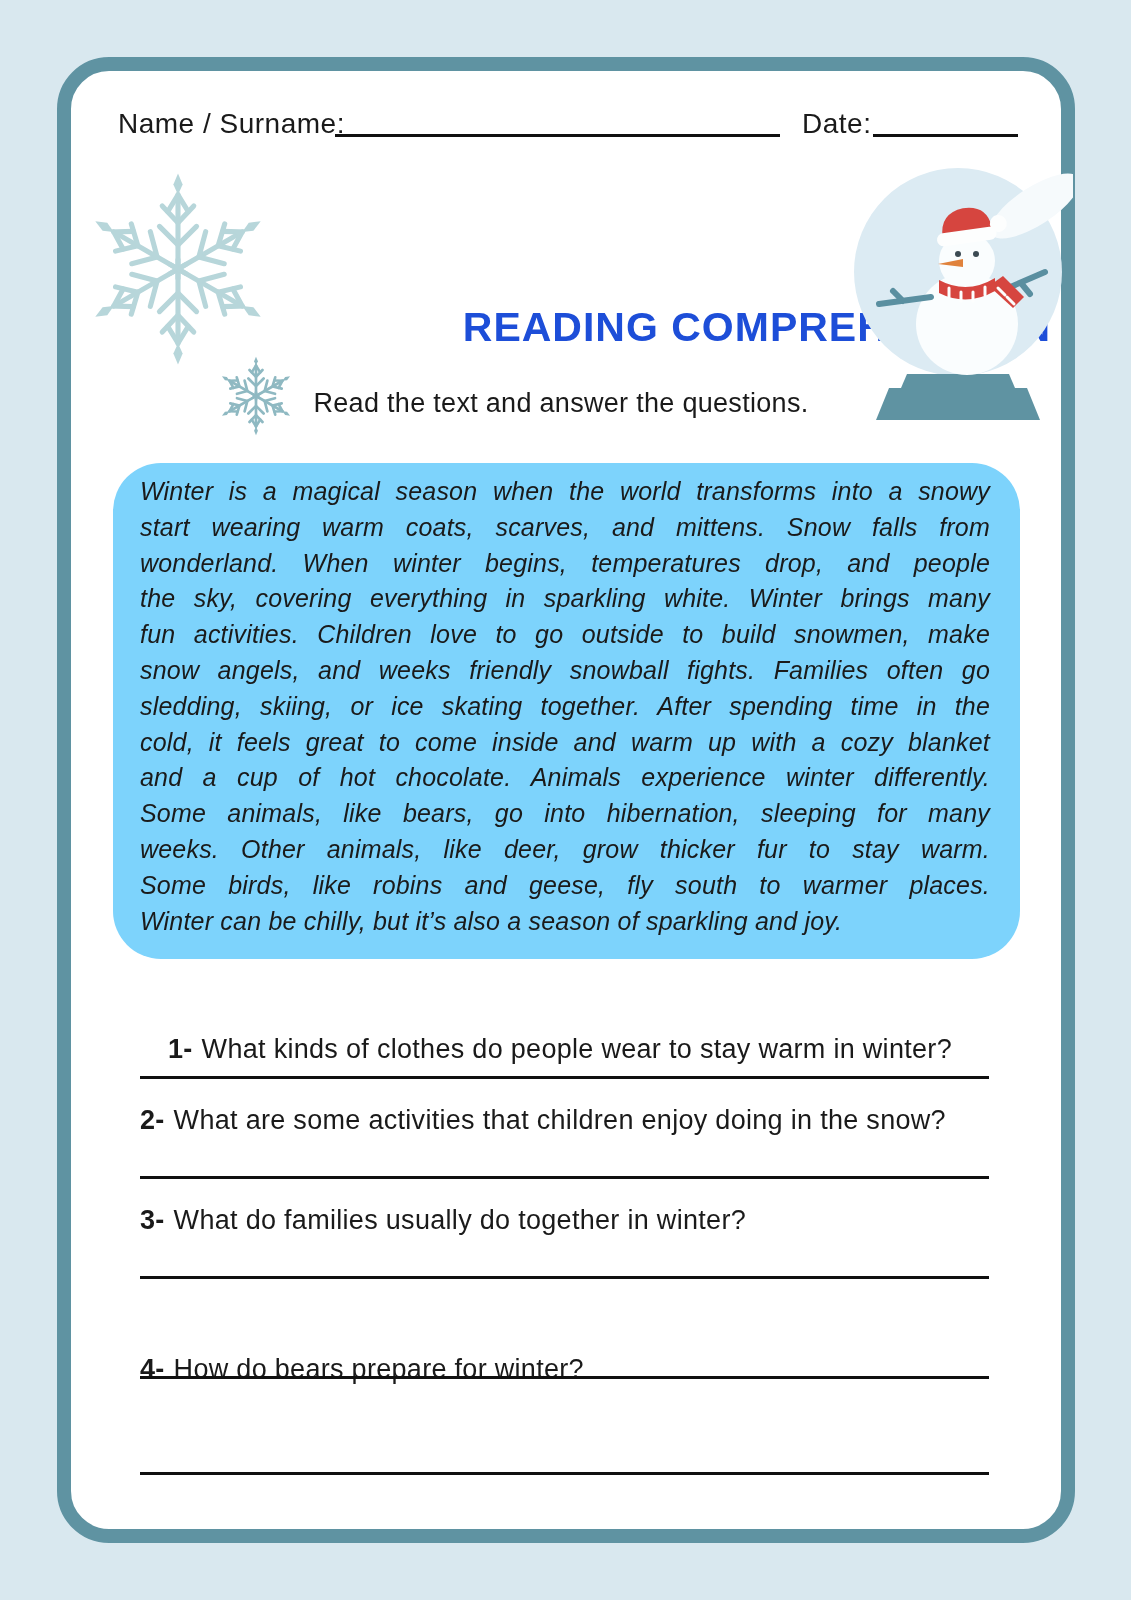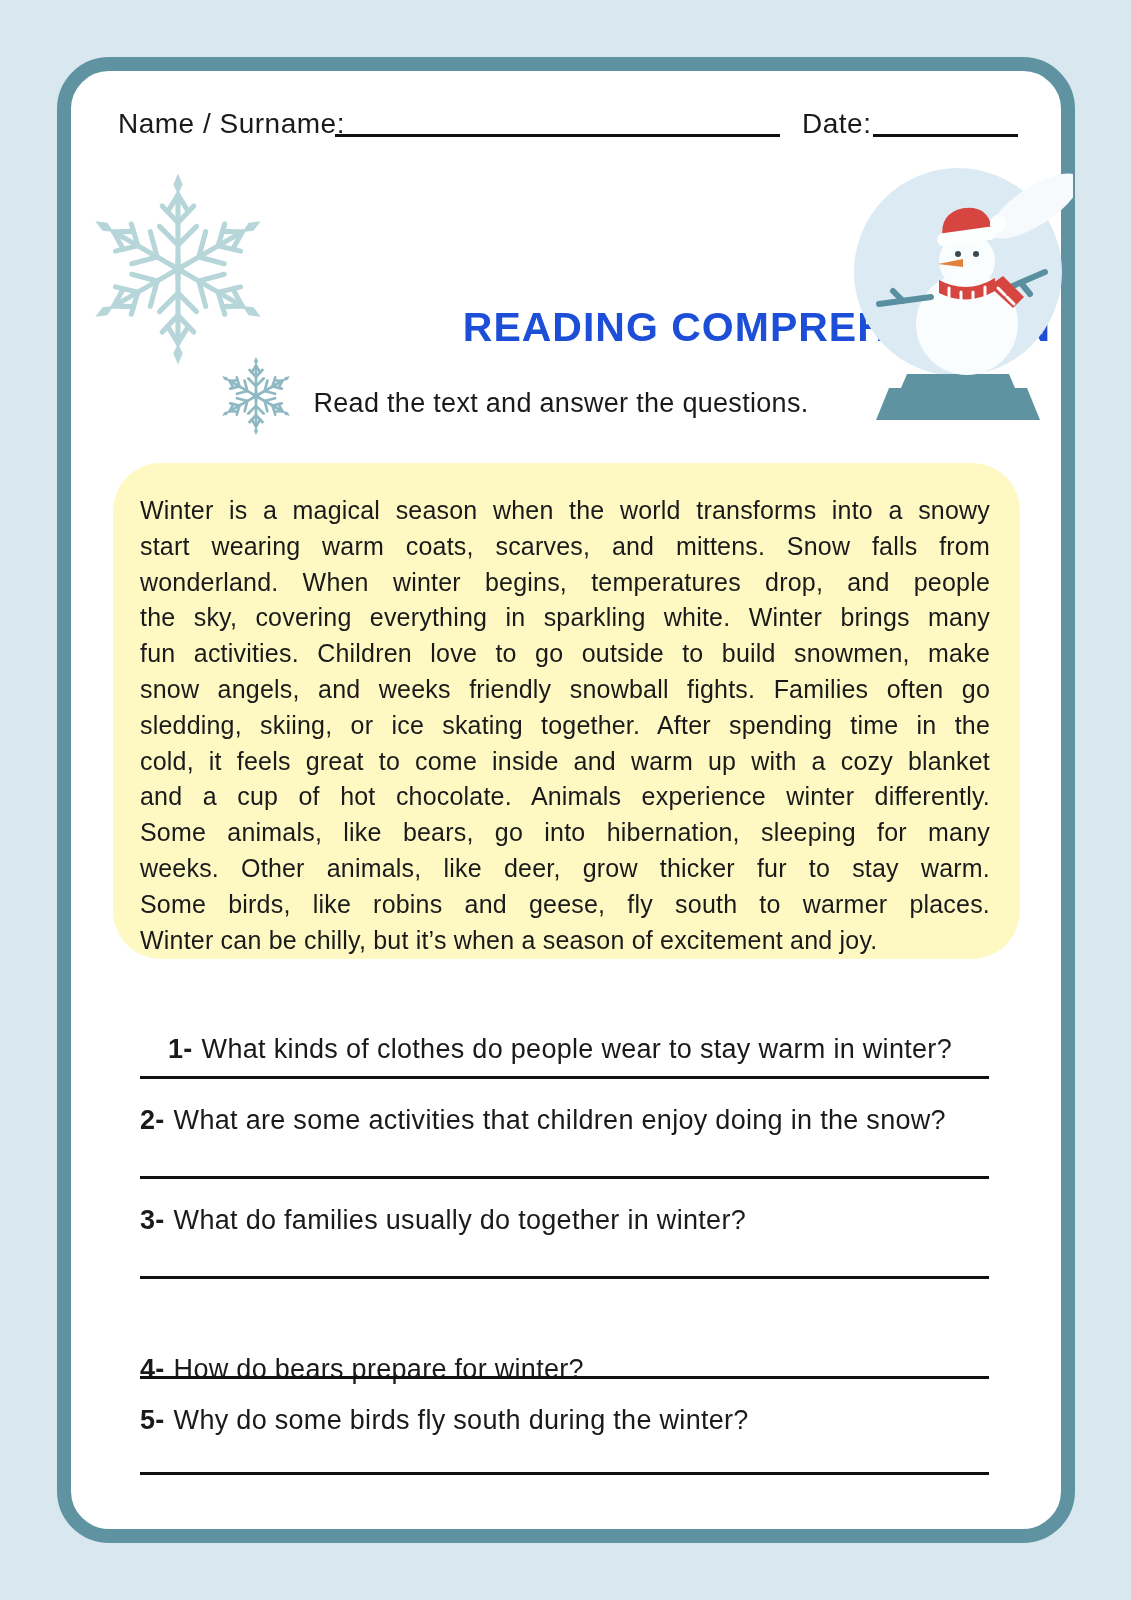--- a/index.html
+++ b/index.html
@@ -40,22 +40,23 @@
     position:absolute;left:71px;top:388px;width:980px;text-align:center;
     font-size:27px;letter-spacing:.3px;
   }
   
   .flake-big{position:absolute;left:76px;top:167px;width:204px;height:204px;color:#b7d6da;}
   .flake-small{position:absolute;left:214px;top:354px;width:84px;height:84px;color:#8fb9c2;}
   .globe{position:absolute;left:843px;top:164px;width:230px;height:270px;z-index:5;}
   
   .passage{
     position:absolute;left:113px;top:463px;width:907px;height:496px;
-    background:#fef9c3;border-radius:48px;box-sizing:border-box;
-    padding:30px 30px 0 27px;
+    background:#7dd3fc;border-radius:48px;box-sizing:border-box;
+    padding:11px 30px 0 27px;
+    font-style:italic;
   }
   .passage-line{
     font-size:25px;line-height:35.8px;height:35.8px;white-space:nowrap;
     text-align:justify;text-align-last:justify;letter-spacing:.2px;
   }
   .passage-line:last-child{text-align-last:left;}
   
   .question{position:absolute;left:140px;width:860px;font-size:27px;letter-spacing:.3px;}
   .q-num{font-weight:bold;margin-right:9px;}
   .q1{top:1034px;margin-left:28px;} .q2{top:1105px;} .q3{top:1205px;} .q4{top:1354px;} .q5{top:1405px;}
@@ -143,21 +144,21 @@
     <div class="passage-line">wonderland. When winter begins, temperatures drop, and people</div>
     <div class="passage-line">the sky, covering everything in sparkling white. Winter brings many</div>
     <div class="passage-line">fun activities. Children love to go outside to build snowmen, make</div>
     <div class="passage-line">snow angels, and weeks friendly snowball fights. Families often go</div>
     <div class="passage-line">sledding, skiing, or ice skating together. After spending time in the</div>
     <div class="passage-line">cold, it feels great to come inside and warm up with a cozy blanket</div>
     <div class="passage-line">and a cup of hot chocolate. Animals experience winter differently.</div>
     <div class="passage-line">Some animals, like bears, go into hibernation, sleeping for many</div>
     <div class="passage-line">weeks. Other animals, like deer, grow thicker fur to stay warm.</div>
     <div class="passage-line">Some birds, like robins and geese, fly south to warmer places.</div>
-    <div class="passage-line">Winter can be chilly, but it’s when a season of excitement and joy.</div>
+    <div class="passage-line">Winter can be chilly, but it’s also a season of sparkling and joy.</div>
   </div>
 
   <div class="question q1">
     <span class="q-num">1-</span><span>What kinds of clothes do people wear to stay warm in winter?</span>
   </div>
   <div class="write-line answer-line a1"></div>
 
   <div class="question q2">
     <span class="q-num">2-</span><span>What are some activities that children enjoy doing in the snow?</span>
   </div>
@@ -166,18 +167,15 @@
   <div class="question q3">
     <span class="q-num">3-</span><span>What do families usually do together in winter?</span>
   </div>
   <div class="write-line answer-line a3"></div>
 
   <div class="question q4">
     <span class="q-num">4-</span><span>How do bears prepare for winter?</span>
   </div>
   <div class="write-line answer-line a4"></div>
 
-  <div class="question q5">
-    <span class="q-num">5-</span><span>Why do some birds fly south during the winter?</span>
-  </div>
   <div class="write-line answer-line a5"></div>
 
 </div>
 
 </body></html>

